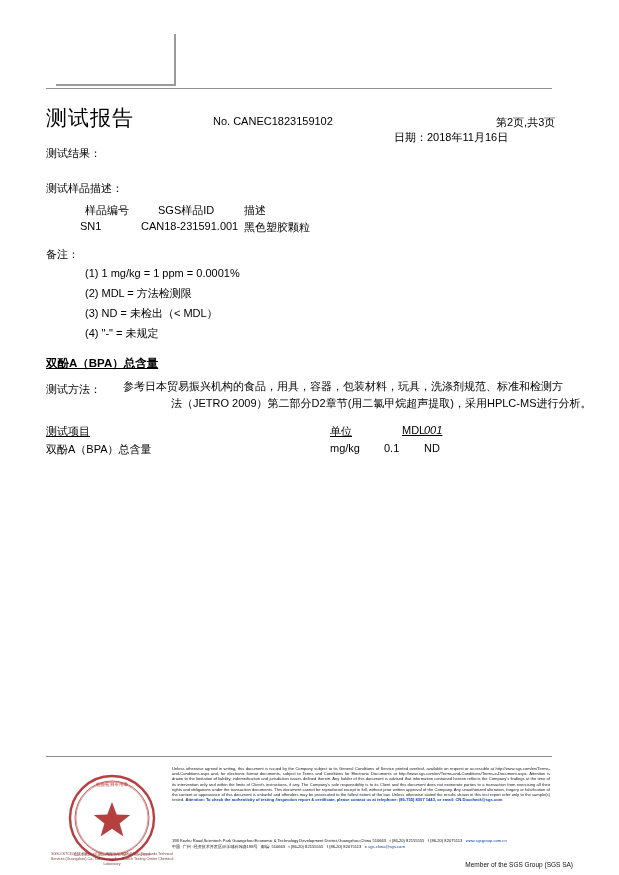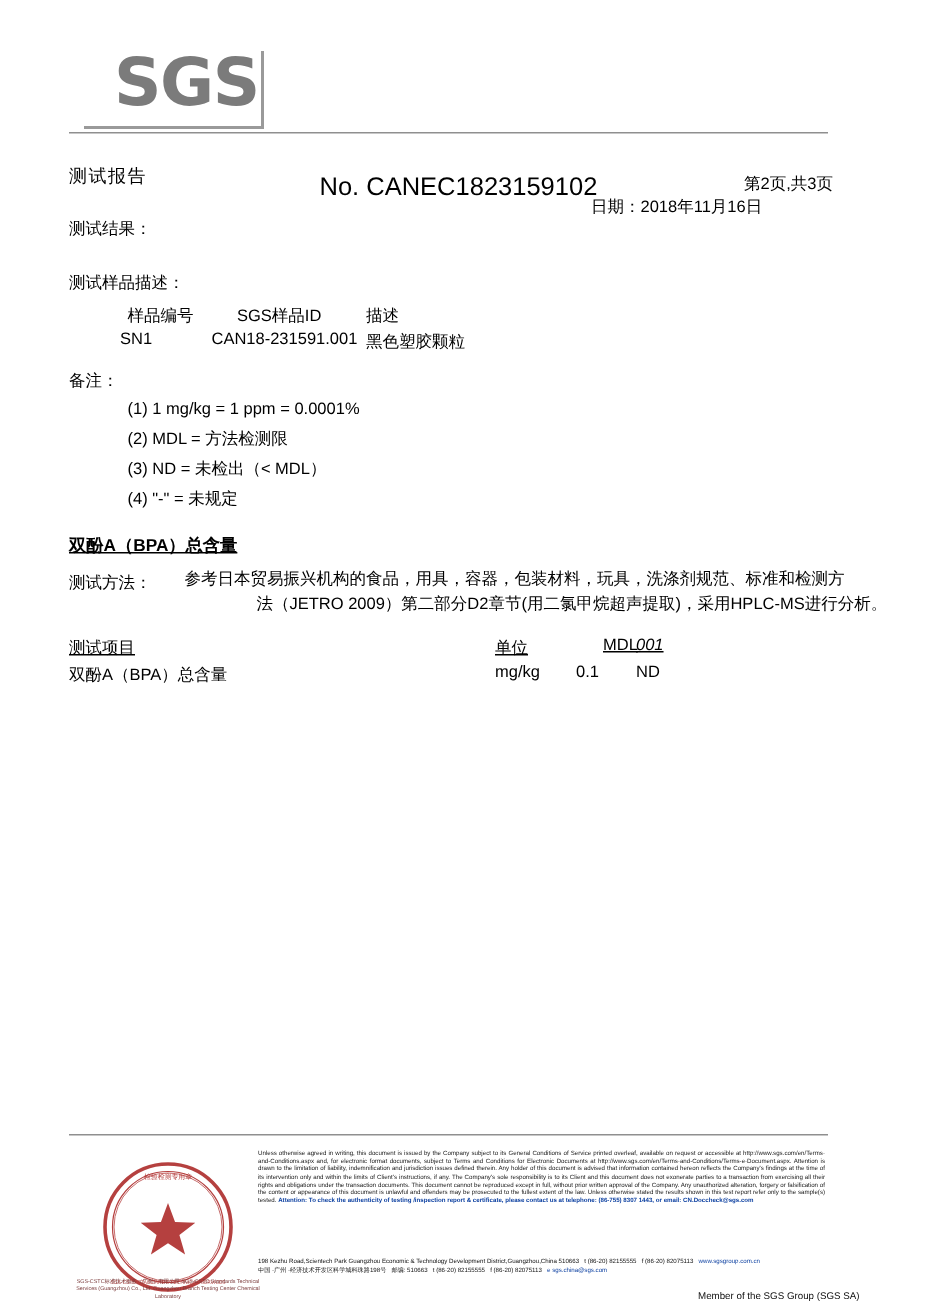--- a/index.html
+++ b/index.html
@@ -34,21 +34,21 @@
     position:absolute;left:174px;top:34px;width:2px;height:52px;background:#9a9a9a;
   }
   .hdr-rule{
     position:absolute;left:46px;top:88px;width:506px;height:1px;background:#8f8f8f;
   }
   .doc-title{
     font-size:15px;
     letter-spacing:1px;
   }
   .rep-no{
-    position:absolute;left:213px;top:115px;font-size:17px;text-align:center;
+    position:absolute;left:213px;top:115px;font-size:11px;text-align:center;
   }
   .rep-date{
     position:absolute;left:394px;top:130px;font-size:11px;
   }
   .rep-page{
     position:absolute;left:496px;top:115px;font-size:11px;
   }
   
   .t{position:absolute;font-size:11px;line-height:15px;white-space:pre;}
   .u{ text-decoration:underline; }
@@ -91,28 +91,25 @@
   .stamp-caption{
     position:absolute;left:48px;top:96px;width:128px;
     font-size:3.6px;line-height:5px;color:#7a3a3a;text-align:center;
   }
 </style>
 </head>
 <body>
 
 <div class="page">
 
-  <div class="logo-wrap">
-    <div class="logo-text">SGS</div>
-  </div>
   <div class="logo-rule"></div>
   <div class="logo-rule2"></div>
   <div class="hdr-rule"></div>
 
-  <div class="t doc-title" style="left:46px;top:110px;font-size:12px;">测试报告</div>
+  <div class="t doc-title" style="left:46px;top:110px;font-size:21px;">测试报告</div>
   <div class="rep-no">No. CANEC1823159102</div>
   <div class="rep-date">日期：2018年11月16日</div>
   <div class="rep-page">第2页,共3页</div>
 
   <div class="t" style="left:46px;top:146px;">测试结果：</div>
 
   <div class="ul-head" style="left:46px;top:181px;">测试样品描述：</div>
 
   <div class="col-label" style="left:85px;top:203px;">样品编号</div>
   <div class="col-label" style="left:158px;top:203px;">SGS样品ID</div>

